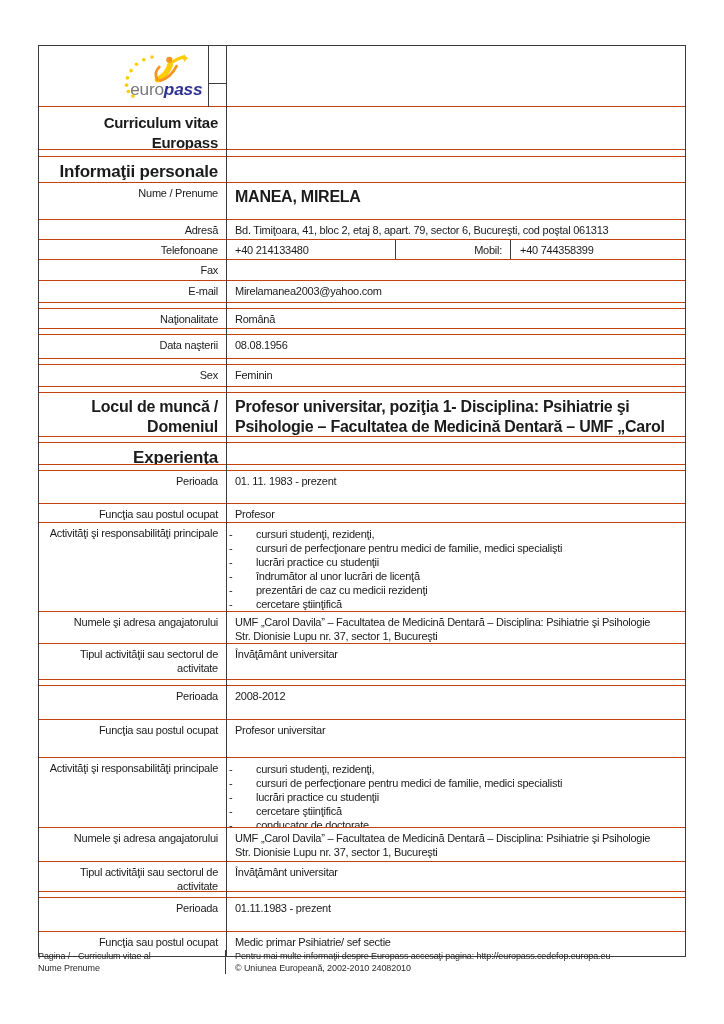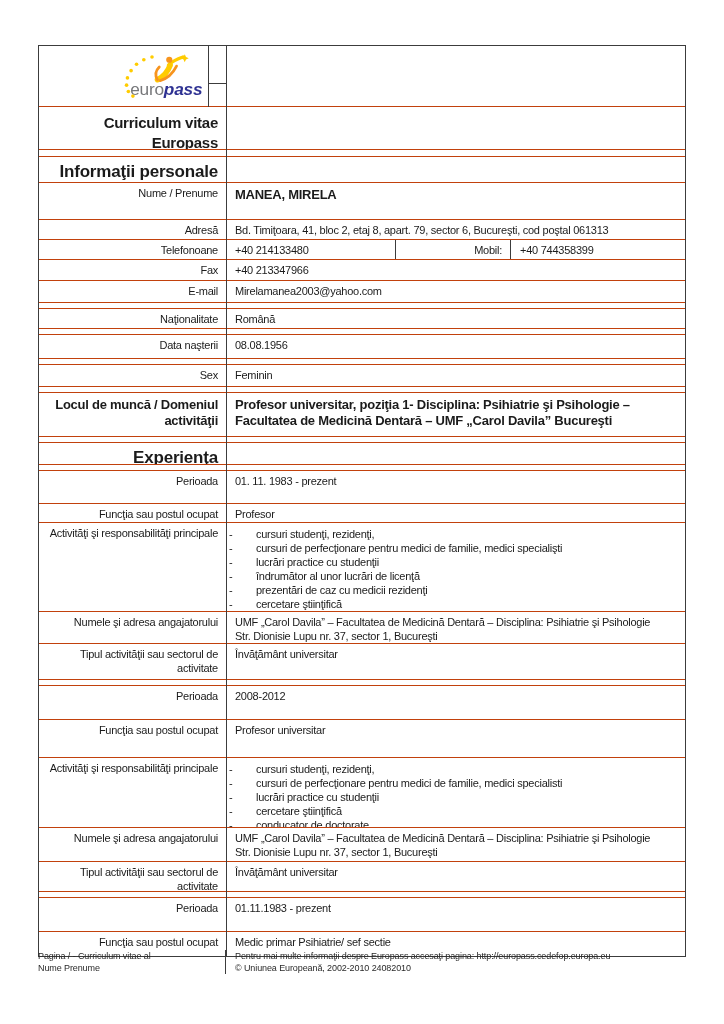--- a/index.html
+++ b/index.html
@@ -15,21 +15,21 @@
   .vline{position:absolute;left:187px;top:0;bottom:0;width:1px;background:#3c3c3c;}
   .tick-v{position:absolute;left:169px;top:0;height:61px;width:1px;background:#3c3c3c;}
   .tick-h{position:absolute;left:169px;top:37px;width:19px;height:1px;background:#3c3c3c;}
   .row{display:flex;border-bottom:1px solid #c2410c;box-sizing:border-box;overflow:hidden;}
   .row.last{border-bottom:none;}
   .spacer{height:7px;}
   .sp6{height:6px;}
   .cl{width:187px;flex:none;box-sizing:border-box;text-align:right;padding:4px 8px 0 4px;}
   .cr{flex:1;box-sizing:border-box;padding:4px 6px 0 9px;min-width:0;}
   .sec{font-size:17px;font-weight:bold;letter-spacing:-0.2px;}
-  .big{font-size:13px;font-weight:bold;}
+  .big{font-size:16px;font-weight:bold;}
   .title-cell{font-size:15px;font-weight:bold;line-height:1.3;padding-top:6px;}
   .tight{padding-top:1px;line-height:14px;}
   .tel{display:flex;padding:0;}
   .tel1{width:170px;box-sizing:border-box;padding:4px 6px 0 9px;border-right:1px solid #3c3c3c;}
   .telm{width:115px;box-sizing:border-box;text-align:right;padding:4px 8px 0 0;border-right:1px solid #3c3c3c;}
   .tel2{flex:1;box-sizing:border-box;padding:4px 0 0 9px;}
   .b{display:flex;line-height:14px;}
   .b .d{flex:none;width:30px;padding-left:3px;box-sizing:border-box;}
   .b .d::before{content:"-";}
   .logo-wrap{padding:5px 14px 0 0;text-align:right;}
@@ -103,21 +103,21 @@
 
   <div class="row" style="height:20px;">
     <div class="cl">Telefonoane</div>
     <div class="cr tel">
       <div class="tel1">+40 214133480</div>
       <div class="telm">Mobil:</div>
       <div class="tel2">+40 744358399</div>
     </div>
   </div>
 
-  <div class="row" style="height:21px;">
+  <div class="row" style="height:21px;flex-direction:column;">
     <div class="cl">Fax</div>
     <div class="cr">+40 213347966</div>
   </div>
 
   <div class="row" style="height:22px;">
     <div class="cl">E-mail</div>
     <div class="cr">Mirelamanea2003@yahoo.com</div>
   </div>
 
   <div class="row sp6"></div>

